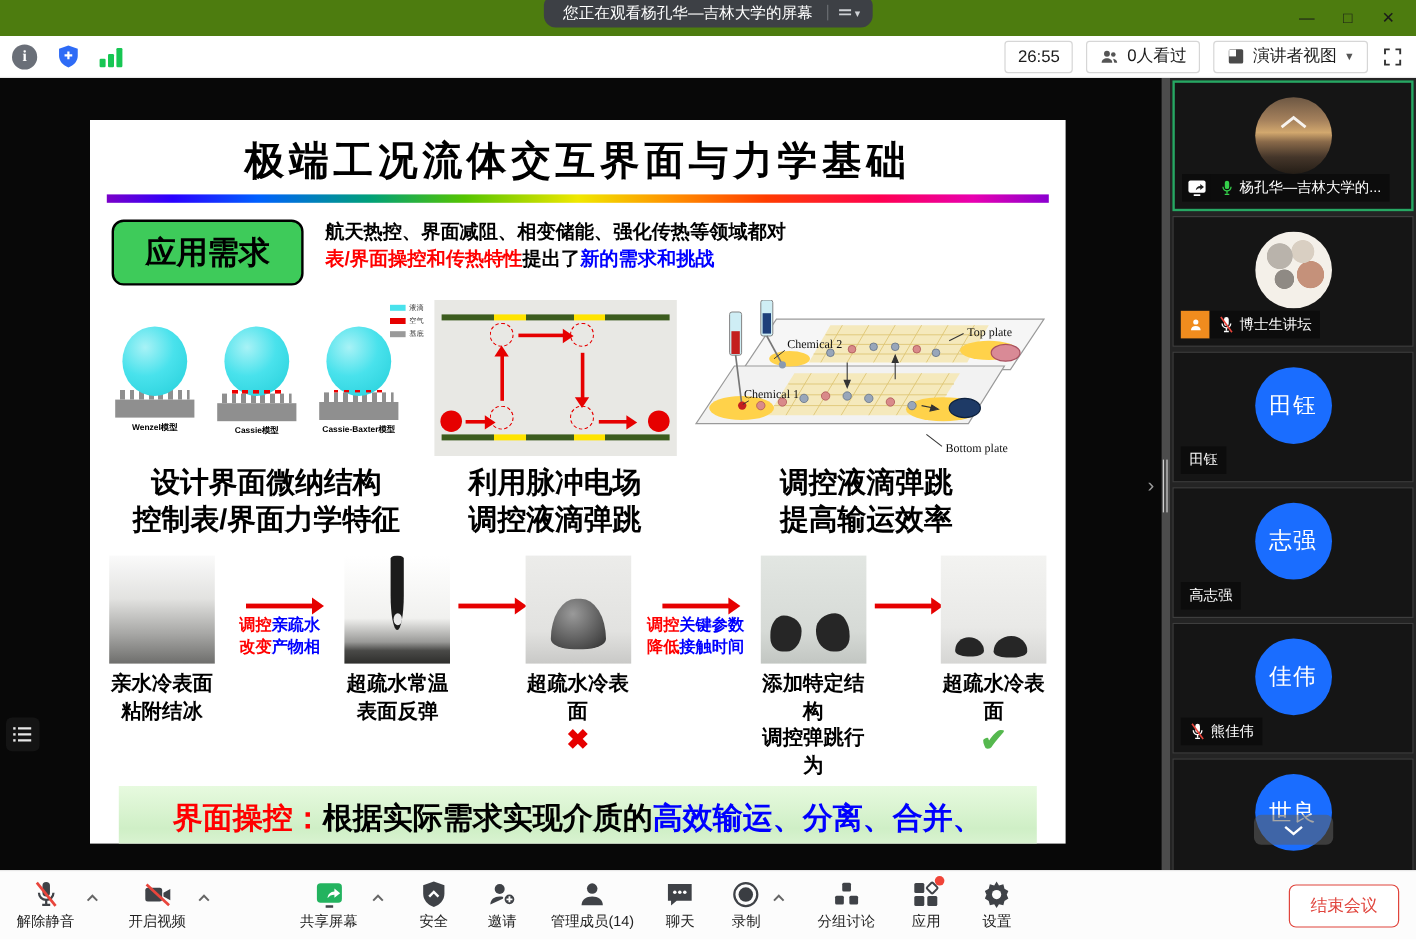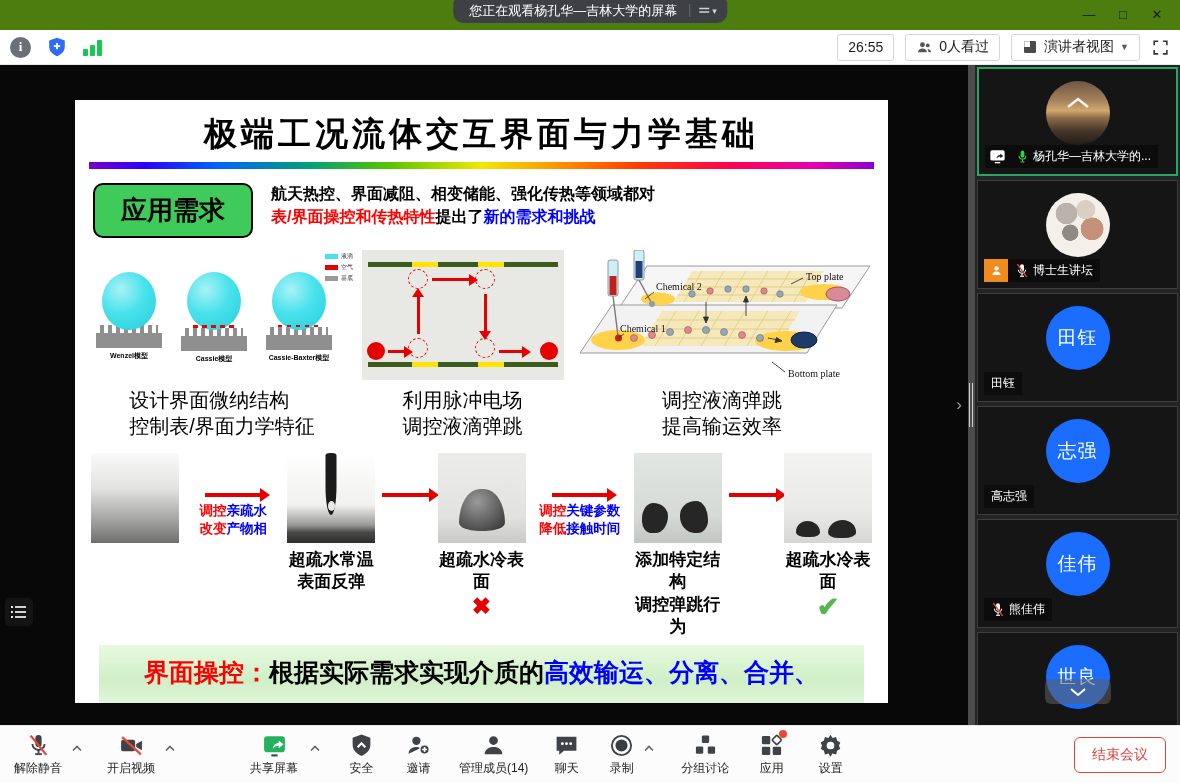--- a/index.html
+++ b/index.html
@@ -45,21 +45,21 @@
   .rainbow { height:7px; margin:4px 14px 0;
     background:linear-gradient(90deg,#7a00c8 0%,#2a00ff 7%,#0060ff 16%,#00a078 28%,#55c400 38%,#f0e800 50%,#ff9000 60%,#ff3c00 70%,#ff0050 82%,#e800b0 92%,#8a00d0 100%); }
   .s-demand { display:flex; align-items:flex-start; gap:18px; margin:14px 18px 0; }
   .demand-badge { background:#3ecb5a; border:2.5px solid #000; border-radius:10px; font-size:26px; font-weight:bold;
     padding:8px 26px; flex:none; }
   .demand-text { font-size:16px; font-weight:bold; line-height:1.42; }
   .t-red { color:#f00; } .t-blue { color:#00f; }
 
   .s-figs { display:flex; justify-content:space-between; align-items:flex-start; margin:12px 16px 0; }
   .fig { display:flex; flex-direction:column; align-items:center; }
-  .fig-cap { font-size:20px; font-weight:normal; line-height:1.3; margin-top:7px; }
+  .fig-cap { text-align:center; font-size:24px; font-weight:bold; line-height:1.3; margin-top:7px; }
 
   
   .f1 { width:262px; }
   .f1-body { position:relative; width:262px; height:130px; }
   .f1-legend { position:absolute; right:0; top:2px; display:flex; flex-direction:column; gap:2px; }
   .f1-legend .lg { display:flex; align-items:center; gap:3px; font-size:6px; color:#333; }
   .lg i { display:block; width:13px; height:5px; }
   .units { display:flex; gap:13px; padding-top:22px; padding-left:2px; }
   .unit { width:72px; display:flex; flex-direction:column; align-items:center; }
   .drop { width:54px; height:58px; border-radius:50%;
@@ -383,20 +383,24 @@
             <div class="fig-cap">
               <div>调控液滴弹跳</div>
                 <div>提高输运效率</div>
             </div>
           </div>
         </div>
 
         <div class="s-flow">
           <div class="step">
             <div class="shot shot1"></div>
+            <div class="step-cap">
+                <div>亲水冷表面</div>
+                <div>粘附结冰</div>
+              </div>
           </div>
           <div class="acol">
             <div class="farrow"></div>
             <div class="alabel">
               <div><span class="t-red">调控</span><span class="t-blue">亲疏水</span></div>
               <div><span class="t-red">改变</span><span class="t-blue">产物相</span></div>
             </div>
           </div>
           <div class="step">
             <div class="shot shot2">

